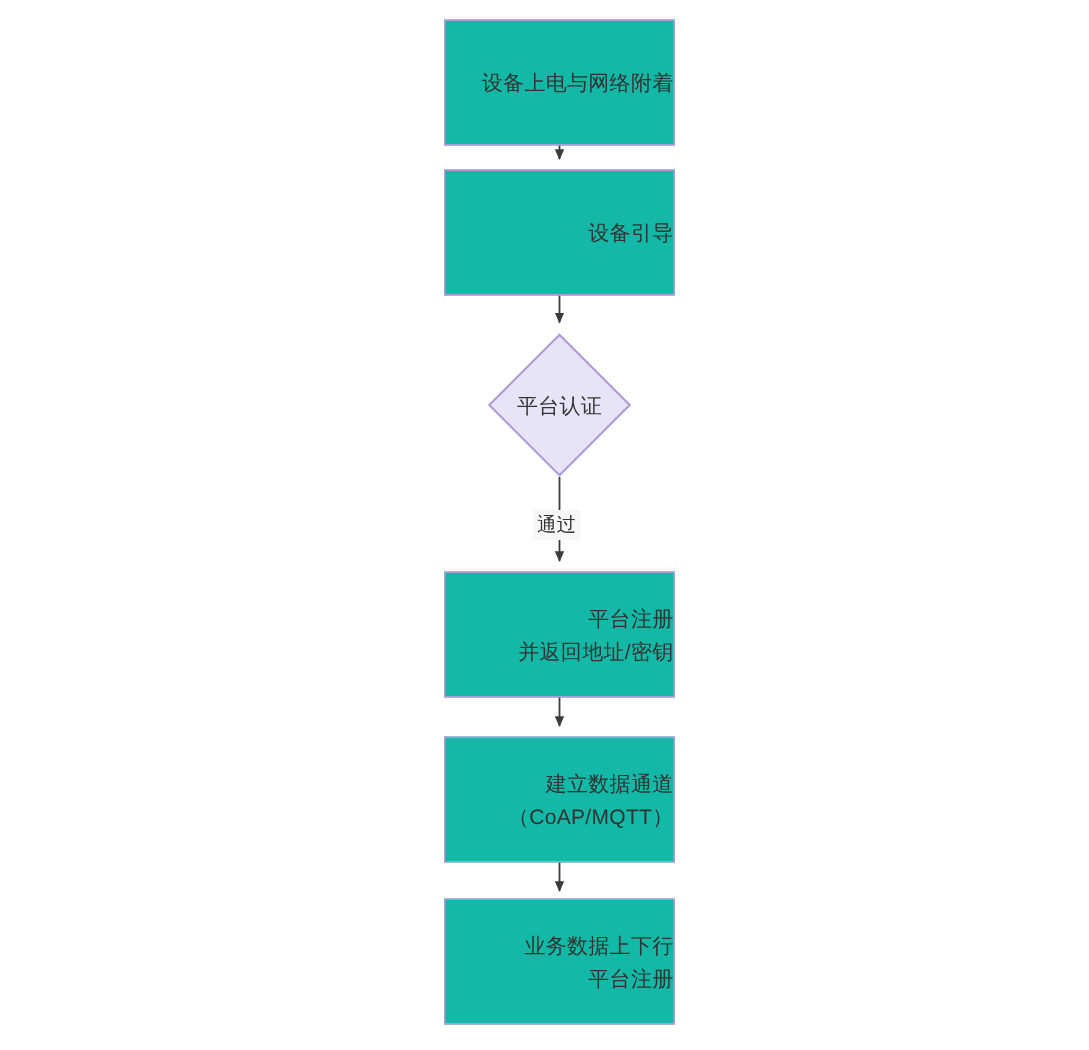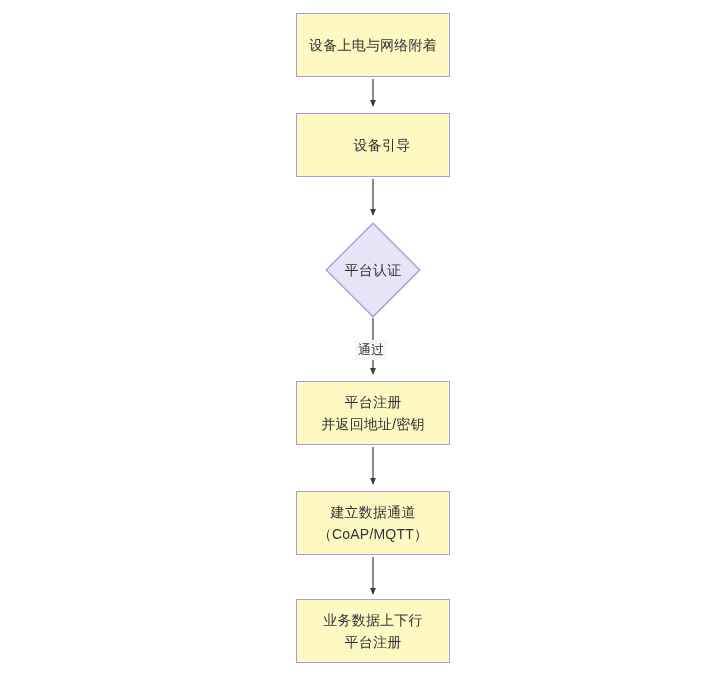--- a/index.html
+++ b/index.html
@@ -32,25 +32,26 @@
     align-items: center;
     justify-content: center;
     text-align: center;
     font-size: 14px;
     line-height: 22px;
     color: #333333;
     letter-spacing: 0.2px;
   }
 
   .node-process {
-    background: #fef9c3;
+    background: #14b8a6;
     border: 1.4px solid #b09ad8;
     width: 154px;
-    height: 64px;
+    height: 84px;
     left: 296px;
+    align-items: flex-end;
   }
 
   .node-line {
     display: block;
     white-space: nowrap;
   }
 
   .node-decision {
     width: 96px;
     height: 96px;

